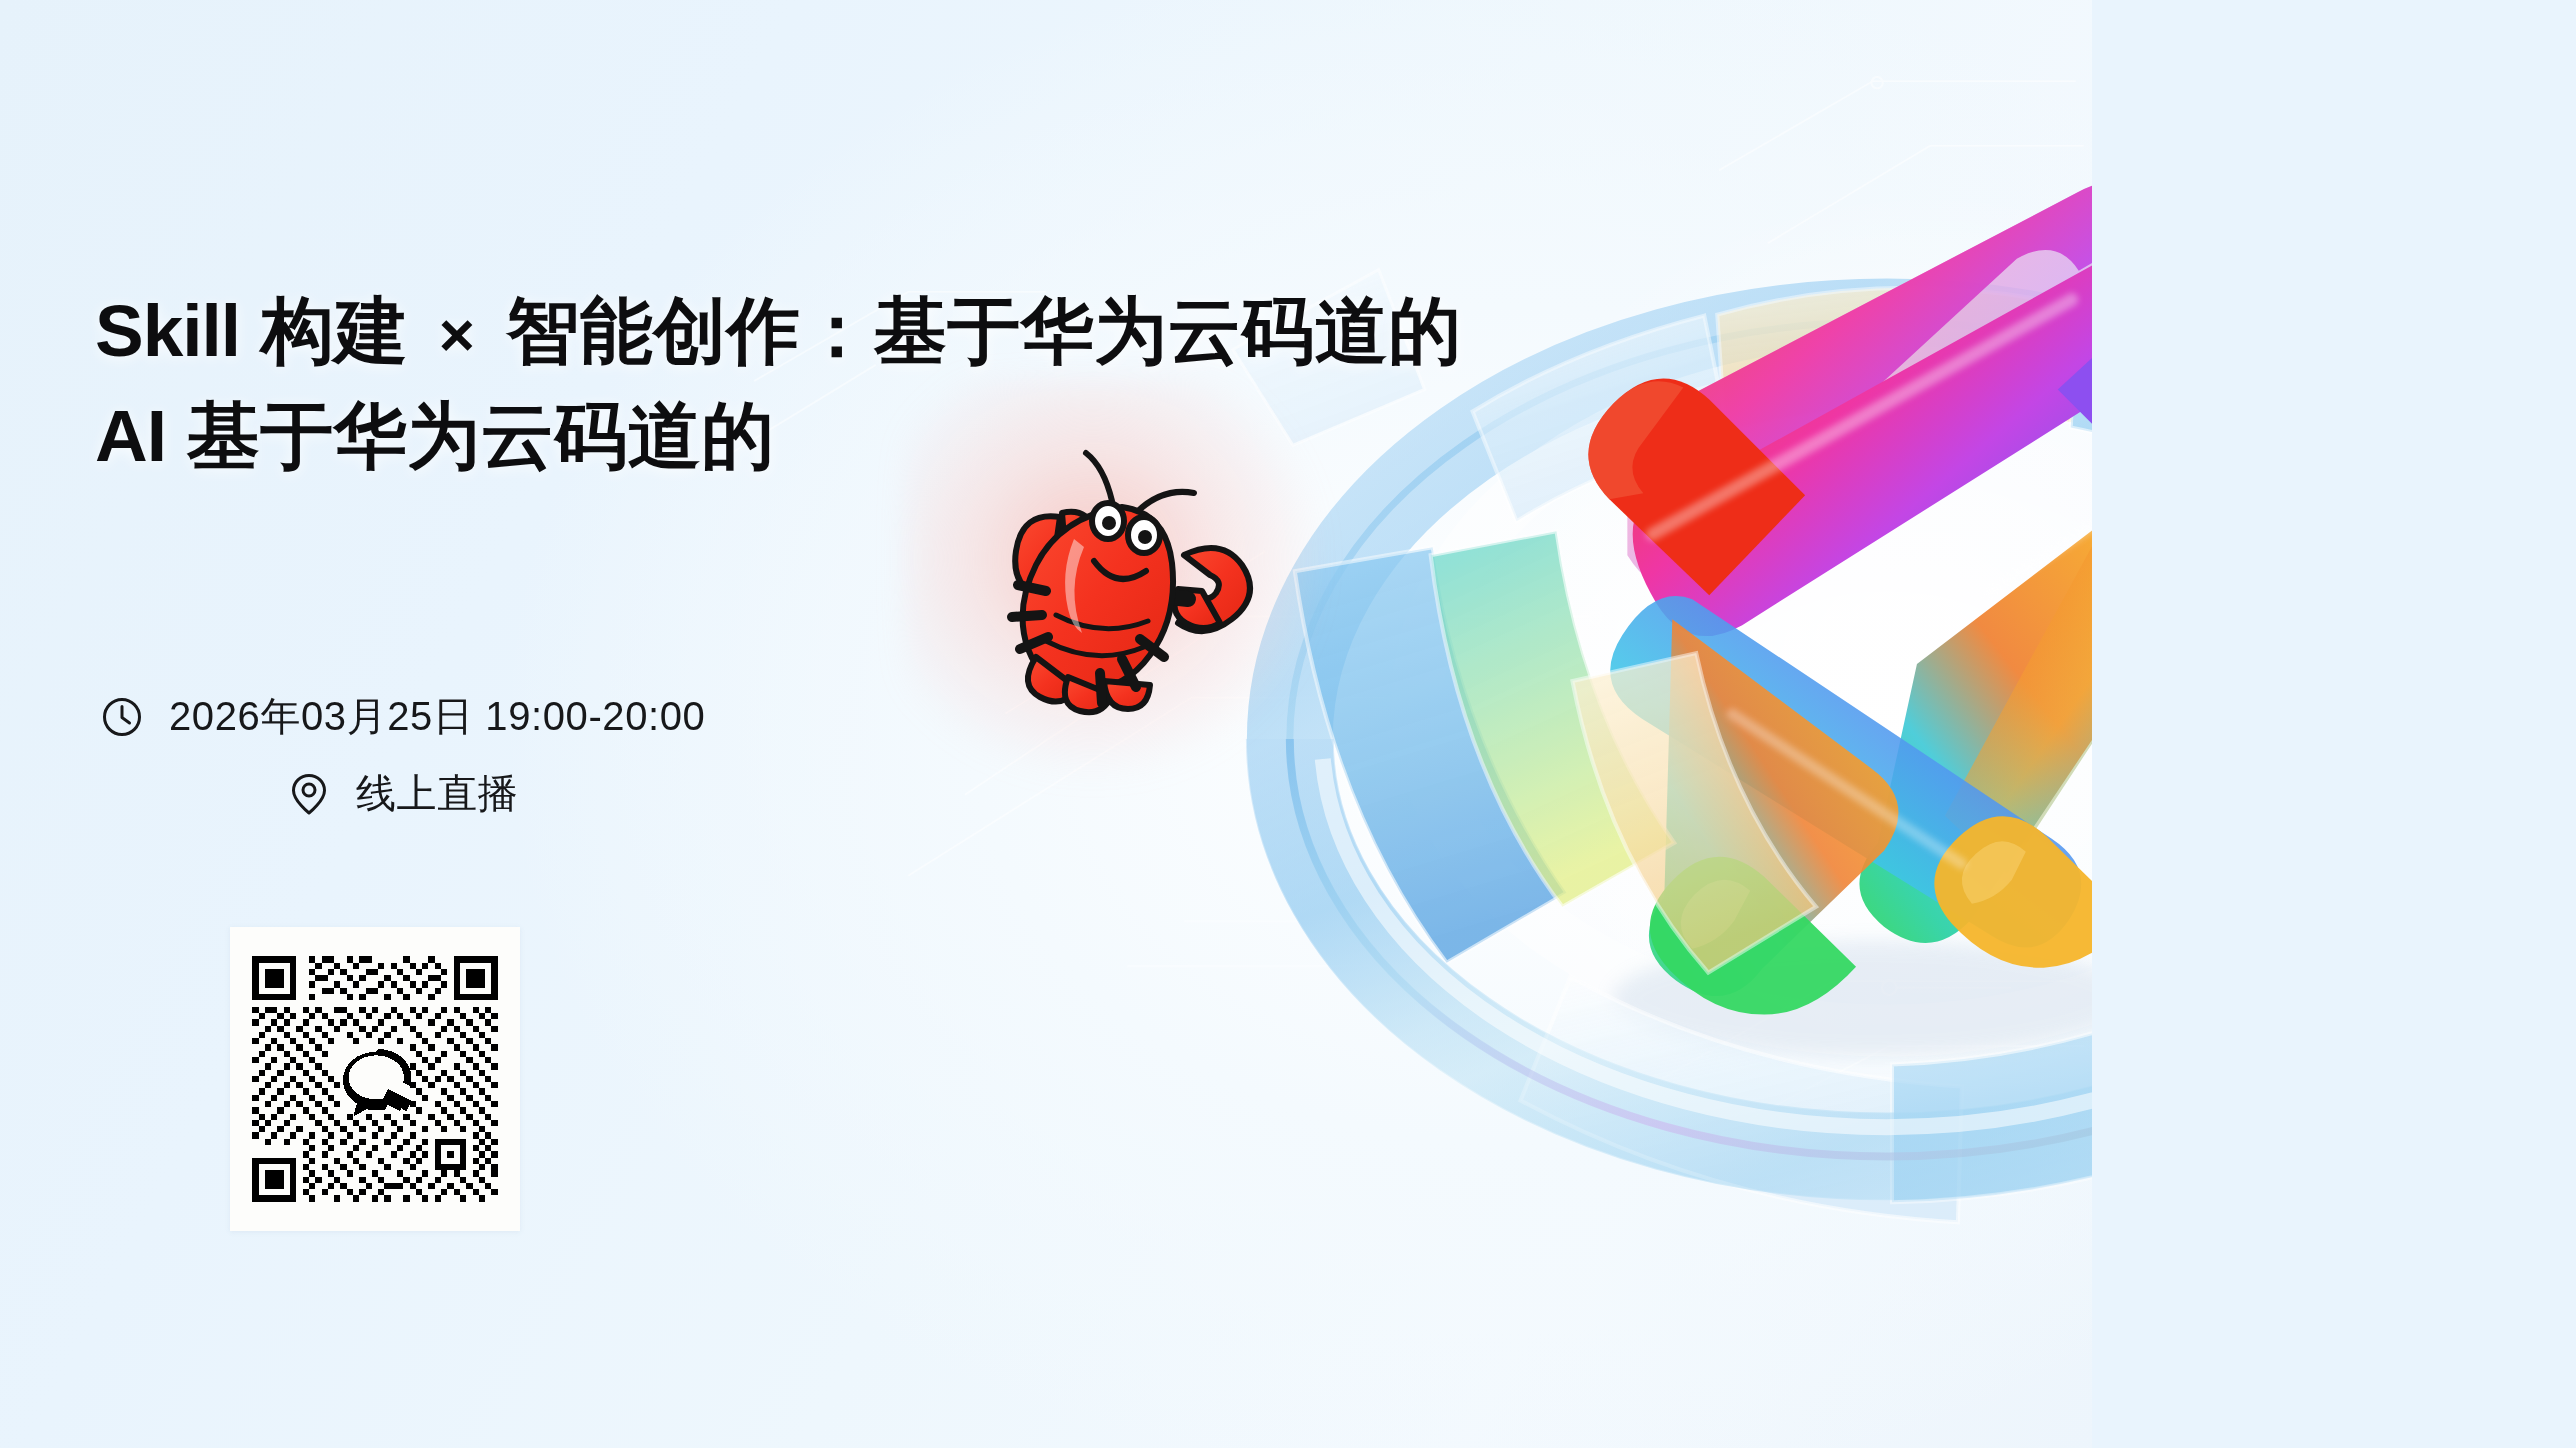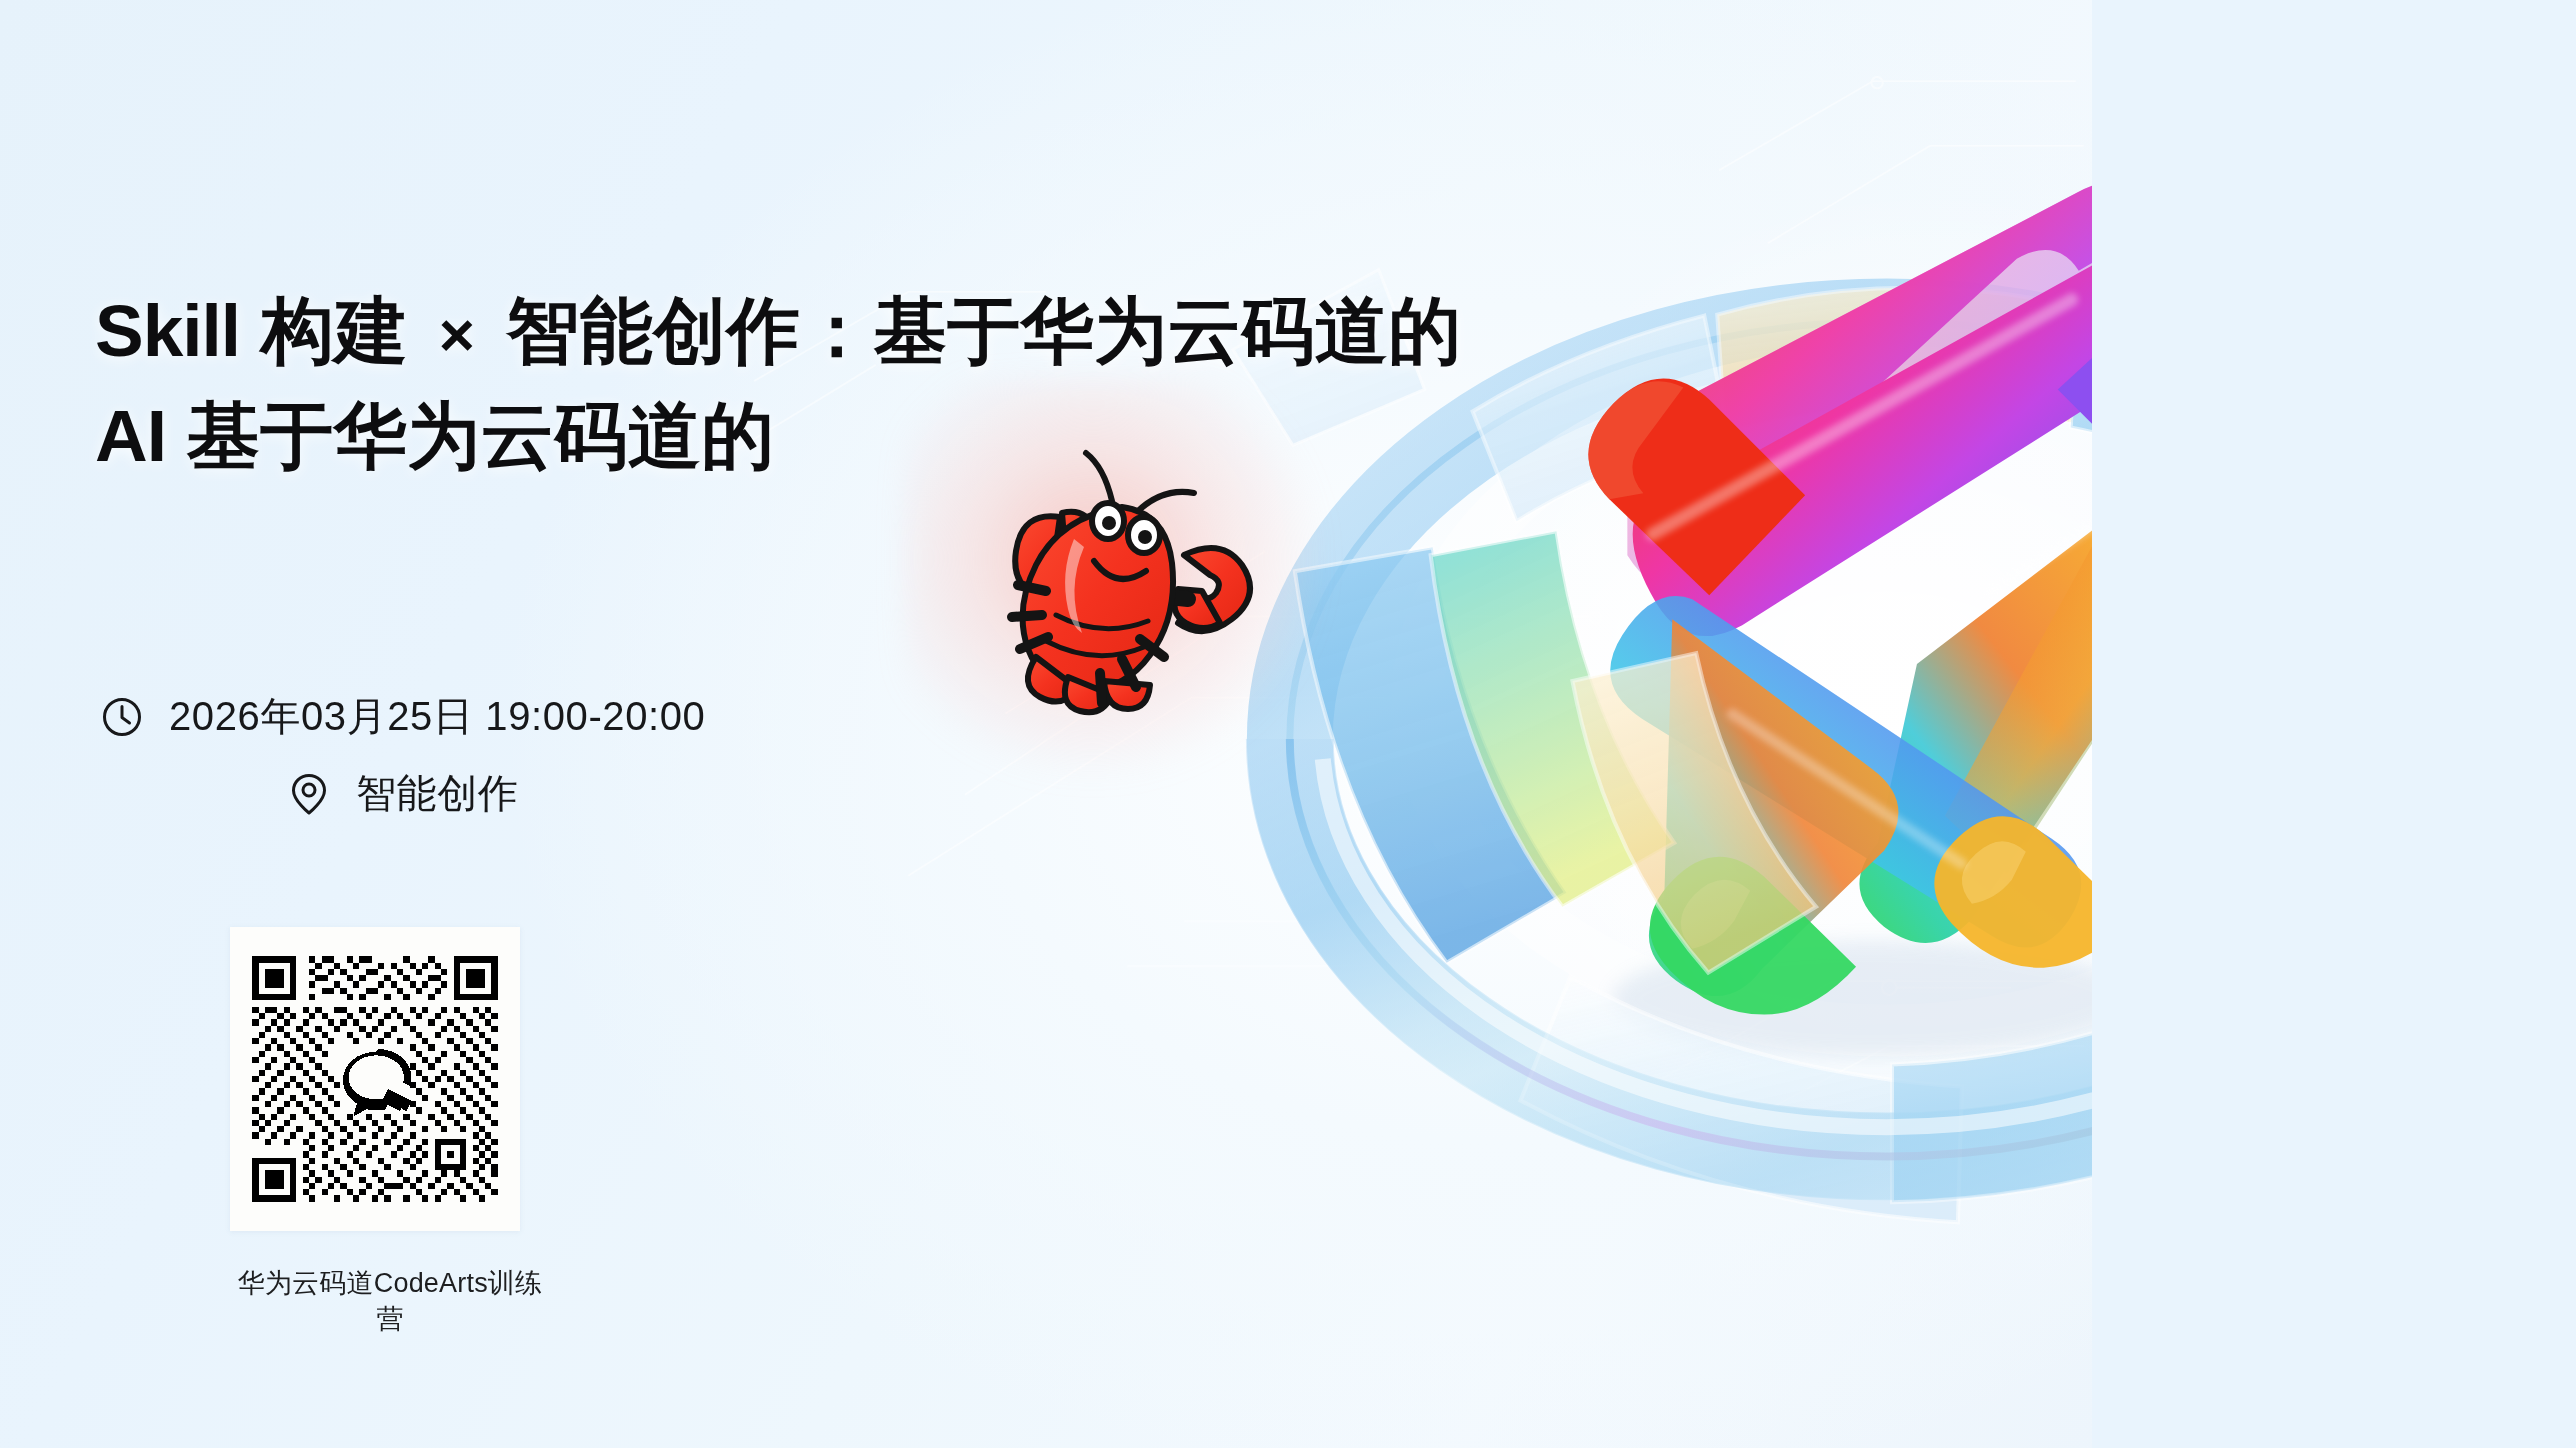--- a/index.html
+++ b/index.html
@@ -443,21 +443,21 @@
         <span>2026年03月25日  19:00-20:00</span>
       </div>
 
       <div class="meta-row">
         <span>
           <svg width="42" height="46" viewBox="0 0 42 46">
             <path d="M21 4.5 C12.2 4.5 5.5 11.1 5.5 19.4 C5.5 29.6 21 42 21 42 C21 42 36.5 29.6 36.5 19.4 C36.5 11.1 29.8 4.5 21 4.5 Z" fill="none" stroke="#17181a" stroke-width="3" stroke-linejoin="round"></path>
             <circle cx="21" cy="19" r="6" fill="none" stroke="#17181a" stroke-width="3"></circle>
           </svg>
         </span>
-        <span>智能创作</span>
+        <span>线上直播</span>
       </div>
 
     </div>
 
     <div class="qr-block">
       <div class="qr-card">
         <svg width="258" height="258" viewBox="0 0 41 41" shape-rendering="crispEdges">
           <rect width="41" height="41" fill="#fdfdfb"></rect>
           <g fill="#000000">
 
@@ -877,18 +877,17 @@
           </g>
 
           <g>
             <rect x="15" y="15" width="11" height="11" fill="#fdfdfb"></rect>
             <path d="M20.6 16.2 c-3.0 0 -5.2 2.0 -5.2 4.5 c0 1.6 0.9 2.9 2.2 3.7 l-0.5 2.0 l2.1 -1.1 c0.5 0.1 1.0 0.2 1.5 0.2 c0.5 0 1.0 -0.06 1.4 -0.16 l1.0 -2.0 c-0.7 0.25 -1.5 0.4 -2.4 0.4 c-2.6 0 -4.4 -1.6 -4.4 -3.5 c0 -1.9 1.9 -3.5 4.4 -3.5 c2.5 0 4.4 1.6 4.4 3.5 c0 0.3 -0.05 0.6 -0.13 0.85 l1.1 0.55 c0.15 -0.45 0.23 -0.92 0.23 -1.4 c0 -2.5 -2.4 -4.5 -5.3 -4.5 z" fill="#000000"></path>
             <path d="M22.6 22.1 l2.9 1.5 l-1.0 2.0 l-2.9 -1.5 z" fill="#000000"></path>
             <path d="M24.8 23.2 l1.5 0.8 l-0.8 1.6 l-1.5 -0.8 z" fill="#000000"></path>
           </g>
         </svg>
       </div>
-      <div class="qr-caption">华为云码道CodeArts训练营</div>
     </div>
 
   </div>
 </div>
 
 
 </body></html>

